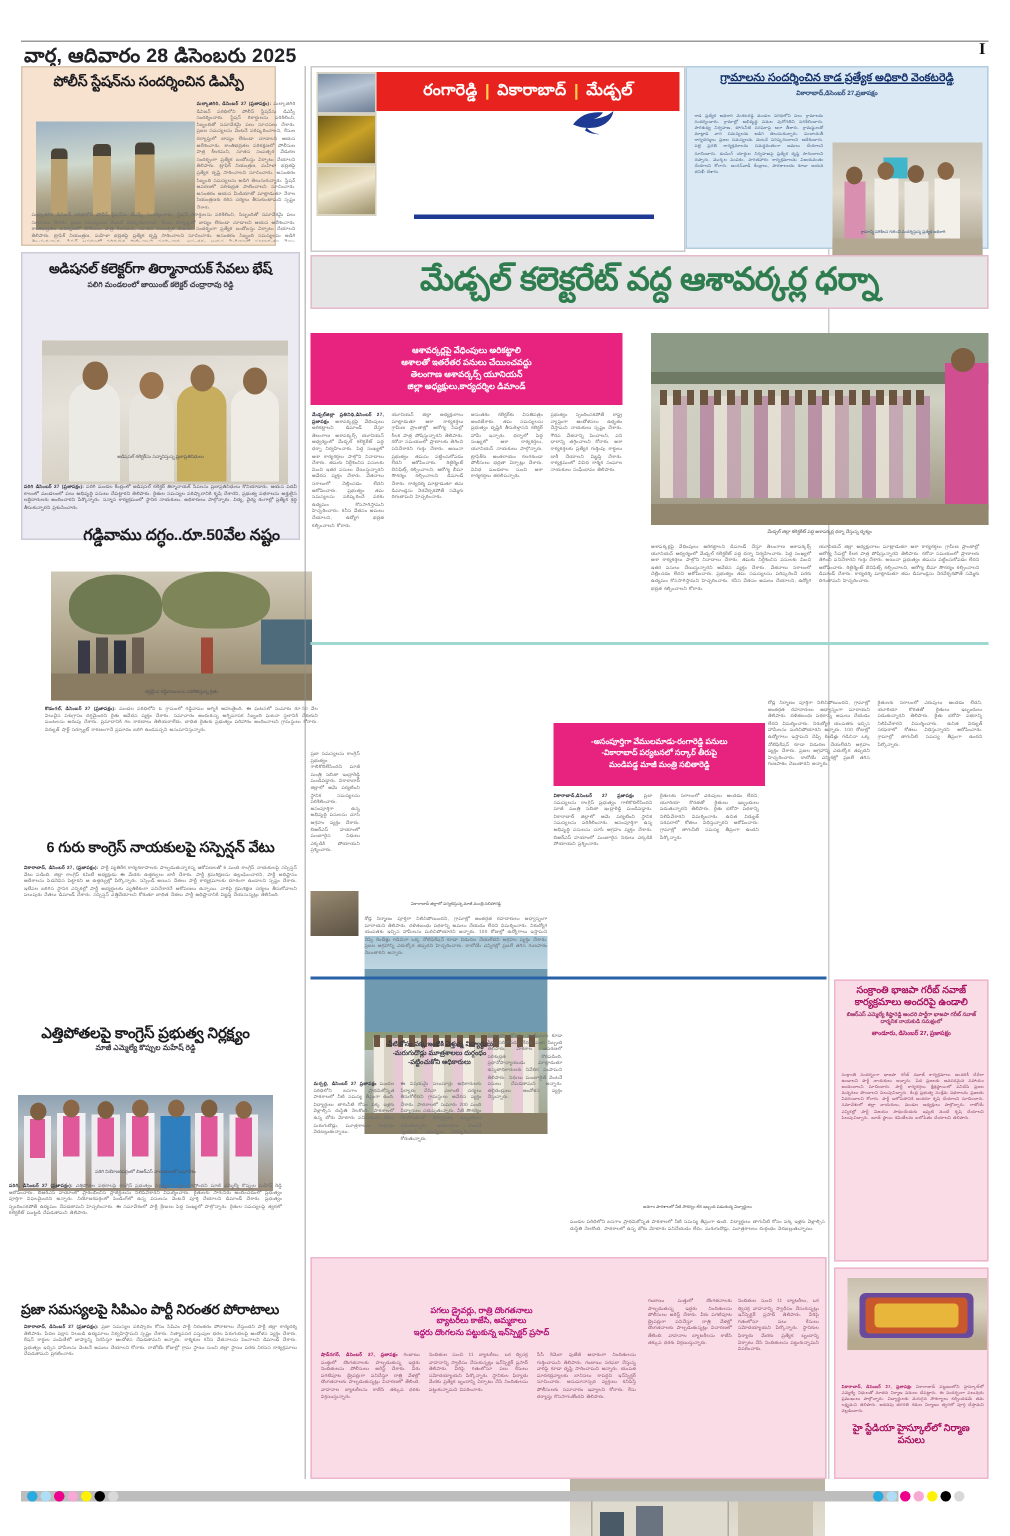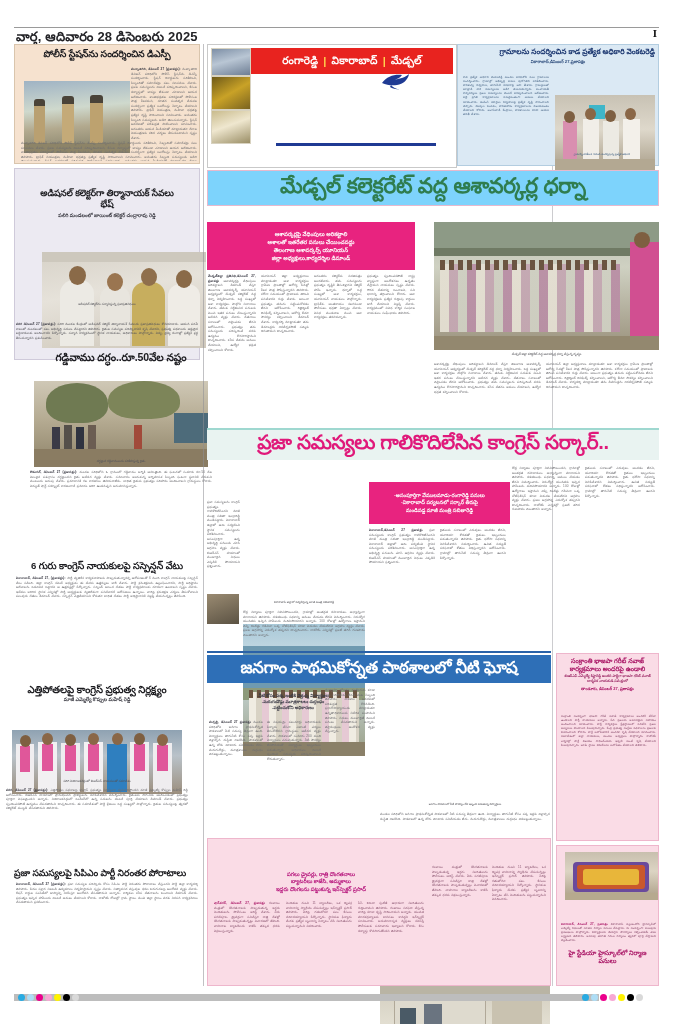--- a/index.html
+++ b/index.html
@@ -44,21 +44,21 @@
   .mast-thumb{position:absolute;left:3px;width:38px;border:1px solid #d8d2c0;}
   .mast-thumb.t1{top:3px;height:26px;background:linear-gradient(165deg,#7d8fa6 0%,#b9c6d4 45%,#6d7d93 100%);}
   .mast-thumb.t2{top:31px;height:32px;background:linear-gradient(150deg,#6e5a19 0%,#c9a227 50%,#7a6320 100%);}
   .mast-thumb.t3{top:65px;height:32px;background:linear-gradient(160deg,#c9bb8c 0%,#efe7cf 45%,#9a8e66 100%);}
   .mast-title{position:absolute;left:48px;top:34px;width:196px;height:64px;
       color:#1f3a93;font-size:40px;font-weight:bold;line-height:58px;text-align:center;letter-spacing:-1px;}
   .mast-ul{position:absolute;left:68px;top:98px;width:160px;height:3px;background:#1f3a93;}
   .mast-dove{position:absolute;left:172px;top:28px;width:30px;height:17px;}
   .box-peach{background:#f6e2cf;border:1px solid #d9c5ad;}
   .box-lav{background:#eceaf2;border:1px solid #cfcada;}
-  .box-pink{background:#7dd3fc;border:1px solid #e6b9cd;}
+  .box-pink{background:#e5e5e5;border:1px solid #e6b9cd;}
   .box-blue{background:#dbe9f4;border:1px solid #b3cde0;}
   .box-magenta{background:#e8237f;}
   .box-rose{background:#fadce6;border:1px solid #eeb6cc;}
 
   .h-left{font-size:9.4px;font-weight:bold;color:#1b1b1f;text-align:center;line-height:11px;letter-spacing:-.1px;}
   .sub-left{font-size:5px;color:#3d3d45;text-align:center;line-height:6.4px;font-weight:bold;}
 
   
   .h-green{color:#2f7d4f;font-size:21.5px;font-weight:bold;text-align:center;letter-spacing:-.3px;}
   .h-magenta{color:#e0197a;font-size:20px;font-weight:bold;text-align:center;letter-spacing:-.3px;}
@@ -97,40 +97,40 @@
       <span>మేడ్చల్</span>
     </div>
 
     <svg class="mast-dove" viewBox="0 0 60 34">
       <path d="M4 20 C14 6 30 2 44 4 C40 10 34 12 30 13 C40 12 52 8 58 2 C56 14 46 22 34 24 C26 25 14 25 4 20 Z" fill="#1f3a93"></path>
       <path d="M22 24 C26 29 32 32 40 33 C32 33 24 31 20 28 Z" fill="#1f3a93"></path>
     </svg>
     <div class="mast-ul"></div>
   </div>
 
-  <div class="abs box-peach" style="left:14px;top:44px;width:186px;height:120px;padding:3px;">
+  <div class="abs box-peach" style="left:14px;top:44px;width:170px;height:120px;padding:3px;">
     <div class="h-left te">పోలీస్ స్టేషన్‌ను సందర్శించిన డిఎస్పీ</div>
     <div class="abs photo" style="left:6px;top:22px;width:106px;height:72px;
          background:linear-gradient(175deg,#9fb3c4 0%,#cfd9cd 38%,#b2a98e 62%,#7d7a63 100%);">
       <div style="position:absolute;left:10px;top:22px;width:11px;height:40px;background:#b9a071;"></div>
       <div style="position:absolute;left:10px;top:18px;width:11px;height:7px;background:#4a4338;border-radius:3px 3px 0 0;"></div>
       <div style="position:absolute;left:38px;top:20px;width:12px;height:43px;background:#c4aa78;"></div>
       <div style="position:absolute;left:38px;top:15px;width:12px;height:8px;background:#4a4338;border-radius:3px 3px 0 0;"></div>
       <div style="position:absolute;left:66px;top:19px;width:13px;height:45px;background:#bda26f;"></div>
       <div style="position:absolute;left:66px;top:14px;width:13px;height:8px;background:#4a4338;border-radius:3px 3px 0 0;"></div>
       <div style="position:absolute;left:0;bottom:0;width:100%;height:10px;background:#8d8468;"></div>
     </div>
     <div class="abs body-copy" style="left:116px;top:22px;width:66px;height:72px;">
       <span class="dateline">మల్కాజిగిరి, డిసెంబర్ 27 (ప్రజాపక్షం):</span>
       <span>మల్కాజిగిరి డివిజన్ పరిధిలోని పోలీస్ స్టేషన్‌ను డిఎస్పీ సందర్శించారు. స్టేషన్ రికార్డులను పరిశీలించి, సిబ్బందితో సమావేశమై పలు సూచనలు చేశారు. ప్రజల సమస్యలను వెంటనే పరిష్కరించాలని, కేసుల దర్యాప్తులో జాప్యం లేకుండా చూడాలని ఆయన ఆదేశించారు. శాంతిభద్రతల పరిరక్షణలో పోలీసుల పాత్ర కీలకమని, నూతన సంవత్సర వేడుకల సందర్భంగా ప్రత్యేక బందోబస్తు ఏర్పాటు చేయాలని తెలిపారు. ట్రాఫిక్ నియంత్రణ, మహిళా భద్రతపై ప్రత్యేక దృష్టి సారించాలని సూచించారు. అనంతరం సిబ్బంది సమస్యలను అడిగి తెలుసుకున్నారు. స్టేషన్ ఆవరణలో పరిశుభ్రత పాటించాలని సూచించారు. అనంతరం ఆయన మీడియాతో మాట్లాడుతూ నేరాల నియంత్రణకు కఠిన చర్యలు తీసుకుంటామని స్పష్టం చేశారు.</span>
     </div>
     <div class="abs body-copy" style="left:6px;top:96px;width:176px;height:20px;">మల్కాజిగిరి డివిజన్ పరిధిలోని పోలీస్ స్టేషన్‌ను డిఎస్పీ సందర్శించారు. స్టేషన్ రికార్డులను పరిశీలించి, సిబ్బందితో సమావేశమై పలు సూచనలు చేశారు. ప్రజల సమస్యలను వెంటనే పరిష్కరించాలని, కేసుల దర్యాప్తులో జాప్యం లేకుండా చూడాలని ఆయన ఆదేశించారు. శాంతిభద్రతల పరిరక్షణలో పోలీసుల పాత్ర కీలకమని, నూతన సంవత్సర వేడుకల సందర్భంగా ప్రత్యేక బందోబస్తు ఏర్పాటు చేయాలని తెలిపారు. ట్రాఫిక్ నియంత్రణ, మహిళా భద్రతపై ప్రత్యేక దృష్టి సారించాలని సూచించారు. అనంతరం సిబ్బంది సమస్యలను అడిగి తెలుసుకున్నారు. స్టేషన్ ఆవరణలో పరిశుభ్రత పాటించాలని సూచించారు. అనంతరం ఆయన మీడియాతో మాట్లాడుతూ నేరాల నియంత్రణకు కఠిన చర్యలు తీసుకుంటామని స్పష్టం చేశారు.</div>
   </div>
 
-  <div class="abs box-lav" style="left:14px;top:168px;width:186px;height:192px;padding:19px;">
+  <div class="abs box-lav" style="left:14px;top:168px;width:186px;height:192px;padding:5px;">
     <div class="h-left te" style="font-size:9px;">అడిషనల్ కలెక్టర్‌గా తిర్మానాయక్ సేవలు భేష్</div>
     <div class="sub-left te" style="margin-top:2px;">పలిగి మండలంలో జాయింట్ కలెక్టర్ చంద్రారావు రెడ్డి</div>
     <div class="abs photo" style="left:8px;top:34px;width:164px;height:96px;
          background:linear-gradient(170deg,#d7d2c8 0%,#e6e2da 40%,#cfc8bb 100%);">
       <div style="position:absolute;left:18px;top:28px;width:34px;height:66px;background:#eceae4;border-radius:14px 14px 0 0;"></div>
       <div style="position:absolute;left:27px;top:14px;width:17px;height:19px;background:#8a6a48;border-radius:50%;"></div>
       <div style="position:absolute;left:58px;top:34px;width:30px;height:60px;background:#e8e5de;border-radius:12px 12px 0 0;"></div>
       <div style="position:absolute;left:65px;top:21px;width:16px;height:18px;background:#9a7550;border-radius:50%;"></div>
       <div style="position:absolute;left:90px;top:30px;width:33px;height:64px;background:#c7ae5e;border-radius:13px 13px 0 0;"></div>
       <div style="position:absolute;left:99px;top:16px;width:16px;height:18px;background:#8f6f4c;border-radius:50%;"></div>
@@ -213,21 +213,21 @@
     <div class="abs body-copy" style="left:2px;top:14px;width:182px;height:98px;">
       <span class="dateline">వికారాబాద్, డిసెంబర్ 27 (ప్రజాపక్షం):</span>
       <span>ప్రజా సమస్యల పరిష్కారం కోసం సిపిఎం పార్టీ నిరంతరం పోరాటాలు చేస్తుందని పార్టీ జిల్లా కార్యదర్శి తెలిపారు. పేదల పక్షాన నిలబడి ఉద్యమాలు నిర్వహిస్తామని స్పష్టం చేశారు. నిత్యావసర వస్తువుల ధరల పెరుగుదలపై ఆందోళన వ్యక్తం చేశారు. రేషన్ కార్డుల పంపిణీలో జాప్యాన్ని నిరసిస్తూ ఆందోళన చేపడతామని అన్నారు. కార్మికుల కనీస వేతనాలను పెంచాలని డిమాండ్ చేశారు. ప్రభుత్వం ఇచ్చిన హామీలను వెంటనే అమలు చేయాలని కోరారు. రాబోయే రోజుల్లో గ్రామ స్థాయి నుంచి జిల్లా స్థాయి వరకు నిరసన కార్యక్రమాలు చేపడతామని ప్రకటించారు.</span>
     </div>
   </div>
 
   <div class="abs rule" style="left:203px;top:44px;width:1px;height:942px;opacity:.55;"></div>
   <div class="abs rule" style="left:552px;top:44px;width:1px;height:942px;opacity:.45;"></div>
 
   <div class="abs box-blue" style="left:457px;top:44px;width:202px;height:122px;padding:3px;">
-    <div class="te" style="font-size:7.4px;font-weight:bold;color:#14306b;text-align:right;line-height:8.6px;">గ్రామాలను సందర్శించిన కాడ ప్రత్యేక అధికారి వెంకటరెడ్డి</div>
+    <div class="te" style="font-size:7.4px;font-weight:bold;color:#14306b;text-align:center;line-height:8.6px;text-decoration:underline;">గ్రామాలను సందర్శించిన కాడ ప్రత్యేక అధికారి వెంకటరెడ్డి</div>
     <div class="te center" style="font-size:4.2px;font-weight:bold;color:#2b4a7a;margin-top:2px;">వికారాబాద్,డిసెంబర్ 27,ప్రజాపక్షం</div>
     <div class="abs body-copy tiny" style="left:5px;top:30px;width:86px;height:82px;color:#4d6a8a;">కాడ ప్రత్యేక అధికారి వెంకటరెడ్డి మండల పరిధిలోని పలు గ్రామాలను సందర్శించారు. గ్రామాల్లో అభివృద్ధి పనుల పురోగతిని పరిశీలించారు. పారిశుధ్య నిర్వహణ, తాగునీటి సరఫరాపై ఆరా తీశారు. గ్రామస్థులతో మాట్లాడి వారి సమస్యలను అడిగి తెలుసుకున్నారు. పంచాయతీ కార్యదర్శులు ప్రజల సమస్యలను వెంటనే పరిష్కరించాలని ఆదేశించారు. పల్లె ప్రగతి కార్యక్రమాలను సమర్థవంతంగా అమలు చేయాలని సూచించారు. డంపింగ్ యార్డుల నిర్వహణపై ప్రత్యేక దృష్టి సారించాలని చెప్పారు. మొక్కల పెంపకం, హరితహారం కార్యక్రమాలను విజయవంతం చేయాలని కోరారు. అంగన్‌వాడీ కేంద్రాలు, పాఠశాలలను కూడా ఆయన తనిఖీ చేశారు.</div>
     <div class="abs photo" style="left:94px;top:30px;width:100px;height:76px;
          background:linear-gradient(180deg,#c8c2b4 0%,#ded8cb 45%,#a79c87 100%);">
       <div style="position:absolute;left:34px;top:10px;width:16px;height:14px;background:#3fb6c9;"></div>
       <div style="position:absolute;left:8px;top:26px;width:14px;height:40px;background:#d98fb0;"></div>
       <div style="position:absolute;left:9px;top:16px;width:11px;height:12px;background:#7e5f41;border-radius:50%;"></div>
       <div style="position:absolute;left:28px;top:24px;width:16px;height:44px;background:#f1eee8;"></div>
       <div style="position:absolute;left:30px;top:13px;width:11px;height:12px;background:#8a6747;border-radius:50%;"></div>
       <div style="position:absolute;left:48px;top:26px;width:16px;height:42px;background:#eceae3;"></div>
@@ -292,23 +292,20 @@
     <span class="dateline">మేడ్చల్‌జిల్లా ప్రతినిధి,డిసెంబర్ 27, ప్రజాపక్షం</span>
     <span>ఆశావర్కర్లపై వేధింపులు అరికట్టాలని డిమాండ్ చేస్తూ తెలంగాణ ఆశావర్కర్స్ యూనియన్ ఆధ్వర్యంలో మేడ్చల్ కలెక్టరేట్ వద్ద ధర్నా నిర్వహించారు. పెద్ద సంఖ్యలో ఆశా కార్యకర్తలు పాల్గొని నినాదాలు చేశారు. తమకు నిర్దేశించిన పనులకు మించి ఇతర పనులు చేయిస్తున్నారని ఆవేదన వ్యక్తం చేశారు. వేతనాలు సకాలంలో చెల్లించడం లేదని ఆరోపించారు. ప్రభుత్వం తమ సమస్యలను పరిష్కరించే వరకు ఉద్యమం కొనసాగిస్తామని హెచ్చరించారు. కనీస వేతనం అమలు చేయాలని, ఉద్యోగ భద్రత కల్పించాలని కోరారు.</span>
   </div>
   <div class="abs body-copy" style="left:261px;top:274px;width:48px;height:148px;">యూనియన్ జిల్లా అధ్యక్షురాలు మాట్లాడుతూ ఆశా కార్యకర్తలు గ్రామీణ ప్రాంతాల్లో ఆరోగ్య సేవల్లో కీలక పాత్ర పోషిస్తున్నారని తెలిపారు. కరోనా సమయంలో ప్రాణాలకు తెగించి పనిచేశారని గుర్తు చేశారు. అయినా ప్రభుత్వం తమను పట్టించుకోవడం లేదని ఆరోపించారు. రిటైర్మెంట్ బెనిఫిట్స్ కల్పించాలని, ఆరోగ్య బీమా సౌకర్యం కల్పించాలని డిమాండ్ చేశారు. కార్యదర్శి మాట్లాడుతూ తమ డిమాండ్లను నెరవేర్చకపోతే సమ్మెకు దిగుతామని హెచ్చరించారు.</div>
   <div class="abs body-copy" style="left:314px;top:274px;width:48px;height:148px;">అనంతరం కలెక్టర్‌కు వినతిపత్రం అందజేశారు. తమ సమస్యలను ప్రభుత్వం దృష్టికి తీసుకెళ్తానని కలెక్టర్ హామీ ఇచ్చారు. ధర్నాలో పెద్ద సంఖ్యలో ఆశా కార్యకర్తలు, యూనియన్ నాయకులు పాల్గొన్నారు. ట్రాఫిక్‌కు అంతరాయం కలగకుండా పోలీసులు భద్రతా ఏర్పాట్లు చేశారు. వివిధ మండలాల నుంచి ఆశా కార్యకర్తలు తరలివచ్చారు.</div>
   <div class="abs body-copy" style="left:367px;top:274px;width:48px;height:148px;">ప్రభుత్వం స్పందించకపోతే రాష్ట్ర వ్యాప్తంగా ఆందోళనలు ఉధృతం చేస్తామని నాయకులు స్పష్టం చేశారు. గౌరవ వేతనాన్ని పెంచాలని, పని భారాన్ని తగ్గించాలని కోరారు. ఆశా కార్యకర్తలకు ప్రత్యేక గుర్తింపు కార్డులు జారీ చేయాలని విజ్ఞప్తి చేశారు. కార్యక్రమంలో వివిధ కార్మిక సంఘాల నాయకులు సంఘీభావం తెలిపారు.</div>
   <div class="abs body-copy" style="left:434px;top:362px;width:107px;height:60px;">ఆశావర్కర్లపై వేధింపులు అరికట్టాలని డిమాండ్ చేస్తూ తెలంగాణ ఆశావర్కర్స్ యూనియన్ ఆధ్వర్యంలో మేడ్చల్ కలెక్టరేట్ వద్ద ధర్నా నిర్వహించారు. పెద్ద సంఖ్యలో ఆశా కార్యకర్తలు పాల్గొని నినాదాలు చేశారు. తమకు నిర్దేశించిన పనులకు మించి ఇతర పనులు చేయిస్తున్నారని ఆవేదన వ్యక్తం చేశారు. వేతనాలు సకాలంలో చెల్లించడం లేదని ఆరోపించారు. ప్రభుత్వం తమ సమస్యలను పరిష్కరించే వరకు ఉద్యమం కొనసాగిస్తామని హెచ్చరించారు. కనీస వేతనం అమలు చేయాలని, ఉద్యోగ భద్రత కల్పించాలని కోరారు.</div>
   <div class="abs body-copy" style="left:546px;top:362px;width:107px;height:60px;">యూనియన్ జిల్లా అధ్యక్షురాలు మాట్లాడుతూ ఆశా కార్యకర్తలు గ్రామీణ ప్రాంతాల్లో ఆరోగ్య సేవల్లో కీలక పాత్ర పోషిస్తున్నారని తెలిపారు. కరోనా సమయంలో ప్రాణాలకు తెగించి పనిచేశారని గుర్తు చేశారు. అయినా ప్రభుత్వం తమను పట్టించుకోవడం లేదని ఆరోపించారు. రిటైర్మెంట్ బెనిఫిట్స్ కల్పించాలని, ఆరోగ్య బీమా సౌకర్యం కల్పించాలని డిమాండ్ చేశారు. కార్యదర్శి మాట్లాడుతూ తమ డిమాండ్లను నెరవేర్చకపోతే సమ్మెకు దిగుతామని హెచ్చరించారు.</div>
 
   <div class="abs" style="left:207px;top:428px;width:452px;height:2px;background:#9fd8d0;"></div>
-  <div class="abs" style="left:207px;top:430px;width:452px;height:30px;background:#e9f3f1;display:flex;align-items:center;justify-content:center;">
-    <div class="h-magenta te">ప్రజా సమస్యలు గాలికొదిలేసిన కాంగ్రెస్ సర్కార్..</div>
-  </div>
 
   <div class="abs photo" style="left:207px;top:466px;width:32px;height:30px;background:linear-gradient(160deg,#9a8b72,#5b5243);"></div>
 
   <div class="abs photo" style="left:243px;top:466px;width:122px;height:132px;
        background:linear-gradient(180deg,#a8c8d8 0%,#cfe0e6 30%,#9a9f86 100%);">
     <div style="position:absolute;left:0;top:22px;width:100%;height:42px;background:#6f9ab0;"></div>
     <div style="position:absolute;left:0;top:64px;width:100%;height:12px;background:#8d9a7a;"></div>
     <div style="position:absolute;left:6px;top:68px;width:110px;height:50px;
          background:repeating-linear-gradient(90deg,#f0ece2 0 7px,#d8d2c4 7px 13px,#e6c9d4 13px 20px);"></div>
     <div style="position:absolute;left:6px;top:66px;width:110px;height:8px;
@@ -327,23 +324,20 @@
   <div class="abs body-copy" style="left:369px;top:528px;width:66px;height:116px;">
     <span class="dateline">వికారాబాద్,డిసెంబర్ 27 ప్రజాపక్షం</span>
     <span>ప్రజా సమస్యలను కాంగ్రెస్ ప్రభుత్వం గాలికొదిలేసిందని మాజీ మంత్రి సబితా ఇంద్రారెడ్డి మండిపడ్డారు. వికారాబాద్ జిల్లాలో ఆమె పర్యటించి స్థానిక సమస్యలను పరిశీలించారు. అసంపూర్తిగా ఉన్న అభివృద్ధి పనులను చూసి ఆగ్రహం వ్యక్తం చేశారు. బిఆర్ఎస్ హయాంలో మంజూరైన నిధులు ఎక్కడికి పోయాయని ప్రశ్నించారు.</span>
   </div>
   <div class="abs body-copy" style="left:440px;top:528px;width:66px;height:116px;">రైతులకు సకాలంలో ఎరువులు అందడం లేదని, యూరియా కొరతతో రైతులు ఇబ్బందులు పడుతున్నారని తెలిపారు. రైతు భరోసా పథకాన్ని నిలిపివేశారని విమర్శించారు. ఉచిత విద్యుత్ సరఫరాలో కోతలు విధిస్తున్నారని ఆరోపించారు. గ్రామాల్లో తాగునీటి సమస్య తీవ్రంగా ఉందని పేర్కొన్నారు.</div>
   <div class="abs body-copy" style="left:512px;top:466px;width:68px;height:178px;">రోడ్ల నిర్మాణం పూర్తిగా నిలిచిపోయిందని, గ్రామాల్లో అంతర్గత రహదారులు అధ్వాన్నంగా మారాయని తెలిపారు. దళితబంధు పథకాన్ని అమలు చేయడం లేదని విమర్శించారు. నిరుద్యోగ యువతకు ఇచ్చిన హామీలను మరిచిపోయారని అన్నారు. 100 రోజుల్లో ఉద్యోగాలు ఇస్తామని చెప్పి రెండేళ్లు గడిచినా ఒక్క నోటిఫికేషన్ కూడా విడుదల చేయలేదని ఆగ్రహం వ్యక్తం చేశారు. ప్రజల ఆగ్రహాన్ని ఎదుర్కోక తప్పదని హెచ్చరించారు. రాబోయే ఎన్నికల్లో ప్రజలే తగిన గుణపాఠం చెబుతారని అన్నారు.</div>
   <div class="abs body-copy" style="left:585px;top:466px;width:70px;height:178px;">రైతులకు సకాలంలో ఎరువులు అందడం లేదని, యూరియా కొరతతో రైతులు ఇబ్బందులు పడుతున్నారని తెలిపారు. రైతు భరోసా పథకాన్ని నిలిపివేశారని విమర్శించారు. ఉచిత విద్యుత్ సరఫరాలో కోతలు విధిస్తున్నారని ఆరోపించారు. గ్రామాల్లో తాగునీటి సమస్య తీవ్రంగా ఉందని పేర్కొన్నారు.</div>
   <div class="abs body-copy" style="left:243px;top:610px;width:122px;height:32px;">రోడ్ల నిర్మాణం పూర్తిగా నిలిచిపోయిందని, గ్రామాల్లో అంతర్గత రహదారులు అధ్వాన్నంగా మారాయని తెలిపారు. దళితబంధు పథకాన్ని అమలు చేయడం లేదని విమర్శించారు. నిరుద్యోగ యువతకు ఇచ్చిన హామీలను మరిచిపోయారని అన్నారు. 100 రోజుల్లో ఉద్యోగాలు ఇస్తామని చెప్పి రెండేళ్లు గడిచినా ఒక్క నోటిఫికేషన్ కూడా విడుదల చేయలేదని ఆగ్రహం వ్యక్తం చేశారు. ప్రజల ఆగ్రహాన్ని ఎదుర్కోక తప్పదని హెచ్చరించారు. రాబోయే ఎన్నికల్లో ప్రజలే తగిన గుణపాఠం చెబుతారని అన్నారు.</div>
 
   <div class="abs" style="left:207px;top:651px;width:344px;height:2px;background:#2a62a8;"></div>
-  <div class="abs" style="left:207px;top:655px;width:344px;height:28px;background:#2e6fb7;display:flex;align-items:center;justify-content:center;">
-    <div class="h-white-blue te">జనగాం పాథమికోన్నత పాఠశాలలో నీటి ఘోష</div>
-  </div>
 
   <div class="abs" style="left:209px;top:688px;width:168px;height:28px;display:flex;align-items:center;justify-content:center;">
     <div class="te center" style="white-space:pre-line;font-size:4.4px;font-weight:bold;color:#3a3a46;line-height:6.2px;">-నీటి కోసం పక్క ఇంటికి వెళ్తున్న విద్యార్థులు
 -మరుగుదొడ్లు మూత్రశాలలు దుర్గంధం
 -పట్టించుకోని అధికారులు</div>
   </div>
 
   <div class="abs photo" style="left:380px;top:688px;width:170px;height:112px;
        background:linear-gradient(180deg,#cfcabb 0%,#e2ded1 40%,#a99e86 100%);">
     <div style="position:absolute;left:0;top:0;width:100%;height:16px;background:#b9b4a4;"></div>

